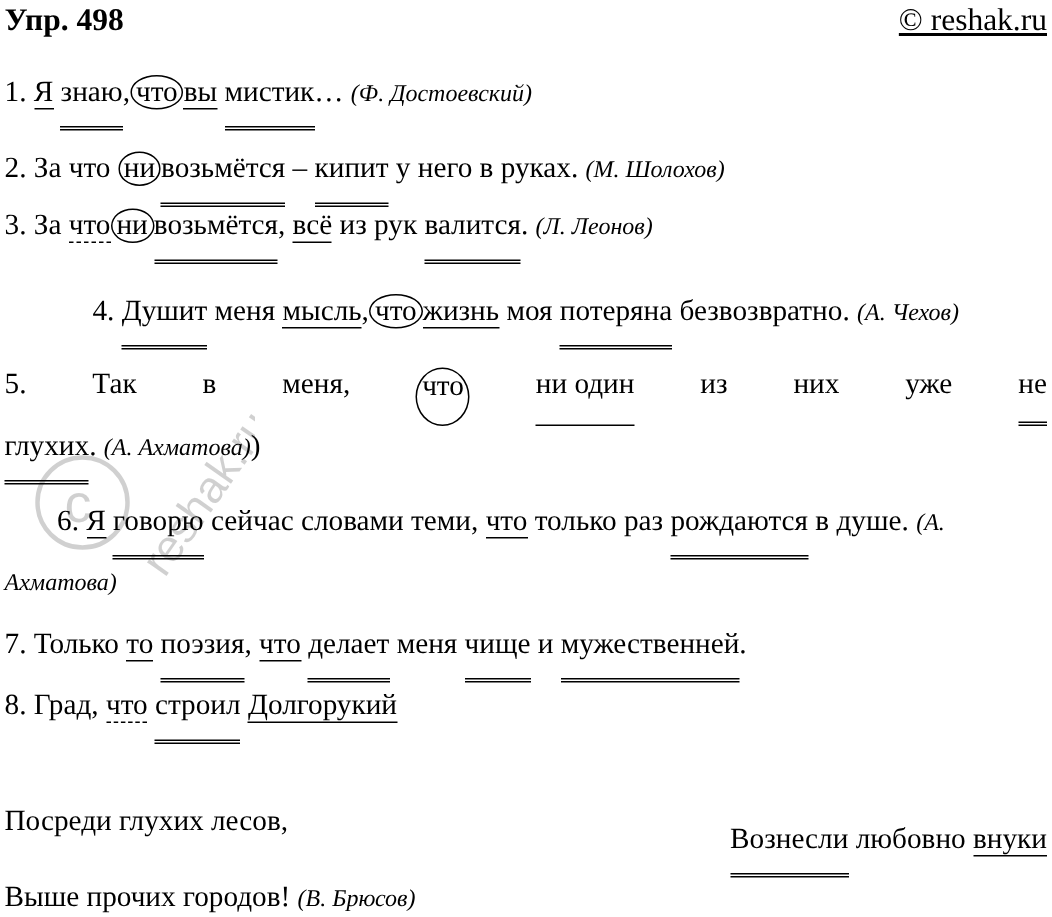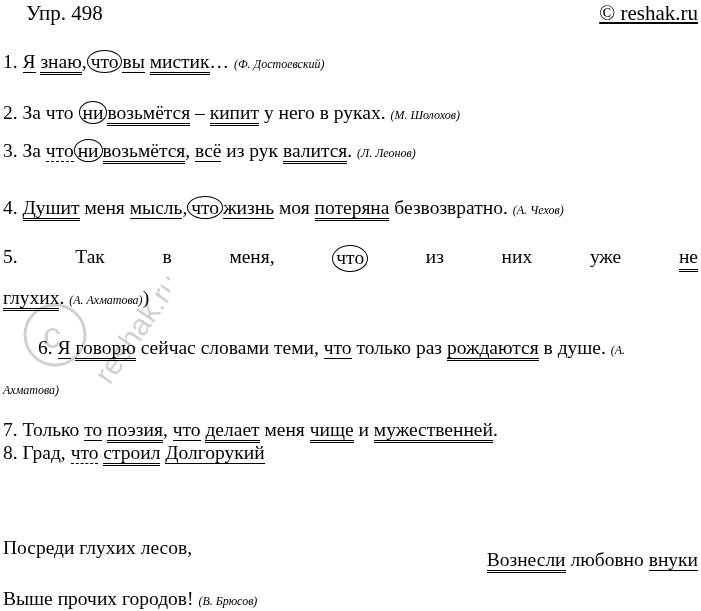--- a/index.html
+++ b/index.html
@@ -13,24 +13,23 @@
       position: relative;
       overflow: hidden;
       font-family: "Liberation Serif", "DejaVu Serif", serif;
       color: #000000;
       font-size: 19.5px;
     }
     .header-title {
       position: absolute;
       left: 3px;
       top: 0px;
-      font-weight: normal;
+      font-weight: bold;
       font-size: 21px;
       line-height: 26px;
-      margin-left: 23px;
     }
     .header-site {
       position: absolute;
       right: 3px;
       top: 0px;
       font-size: 21px;
       line-height: 26px;
       text-decoration: underline;
     }
     .line {
@@ -39,31 +38,31 @@
       right: 3px;
       white-space: nowrap;
       line-height: 24px;
     }
     .line.justify {
       display: flex;
       justify-content: space-between;
     }
     .author {
       font-style: italic;
-      font-size: 12px;
+      font-size: 16px;
     }
     
     .subj {
       border-bottom: 1.5px solid #000;
       padding-bottom: 0px;
     }
     
     .pred {
       border-bottom: 3.5px double #000;
-      padding-bottom: 0px;
+      padding-bottom: 12px;
     }
     
     .obj {
       border-bottom: 1.5px dashed #000;
     }
     
     .circ {
       border: 1.3px solid #000;
       border-radius: 50%;
       padding: 0 3px;
@@ -111,37 +110,38 @@
 <div class="line" style="top:139px;">
   <span>3.</span>
   <span>За</span>
   <span class="obj">что</span><span class="circ">ни</span><span class="pred">возьмётся</span><span>,</span>
   <span class="subj">всё</span>
   <span>из рук</span>
   <span class="pred">валится</span><span>.</span>
   <span class="author">(Л. Леонов)</span>
 </div>
 
-<div class="line" style="top:196px;">
+<div class="line" style="top:196px;text-align:center;">
   <span>4.</span>
   <span class="pred">Душит</span>
   <span>меня</span>
   <span class="subj">мысль</span><span>,</span><span class="circ">что</span><span class="subj">жизнь</span>
   <span>моя</span>
   <span class="pred">потеряна</span>
   <span>безвозвратно.</span>
   <span class="author">(А. Чехов)</span>
 </div>
 
 <div class="line justify" style="top:245px;">
   <span>5.</span>
   <span>Так</span>
   <span>в</span>
   <span>меня,</span>
   <span class="circ">что</span>
+  <span class="subj">ни один</span>
   <span>из</span>
   <span>них</span>
   <span>уже</span>
   <span class="pred">не</span>
 </div>
 
 <div class="line" style="top:286px;">
   <span class="pred">глухих</span><span>.</span>
   <span class="author">(А. Ахматова)</span><span>)</span>
 </div>
@@ -168,21 +168,21 @@
   <span class="subj">то</span>
   <span class="pred">поэзия</span><span>,</span>
   <span class="subj">что</span>
   <span class="pred">делает</span>
   <span>меня</span>
   <span class="pred">чище</span>
   <span>и</span>
   <span class="pred">мужественней</span><span>.</span>
 </div>
 
-<div class="line" style="top:441px;">
+<div class="line" style="top:459px;">
   <span>8.</span>
   <span>Град,</span>
   <span class="obj">что</span>
   <span class="pred">строил</span>
   <span class="subj">Долгорукий</span>
 </div>
 
 <div class="line" style="top:536px;">
   <span>Посреди глухих лесов,</span>
 </div>

